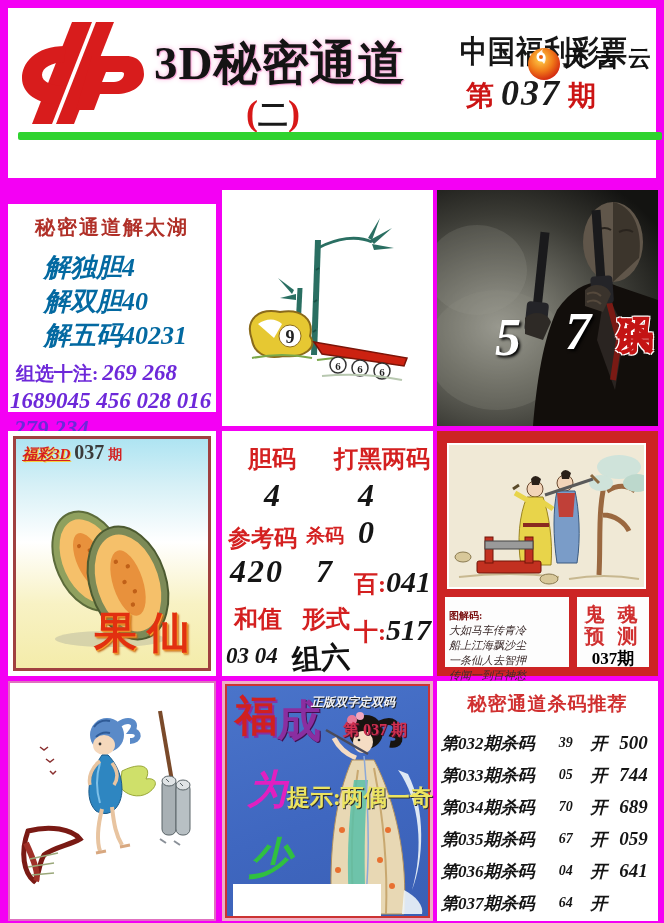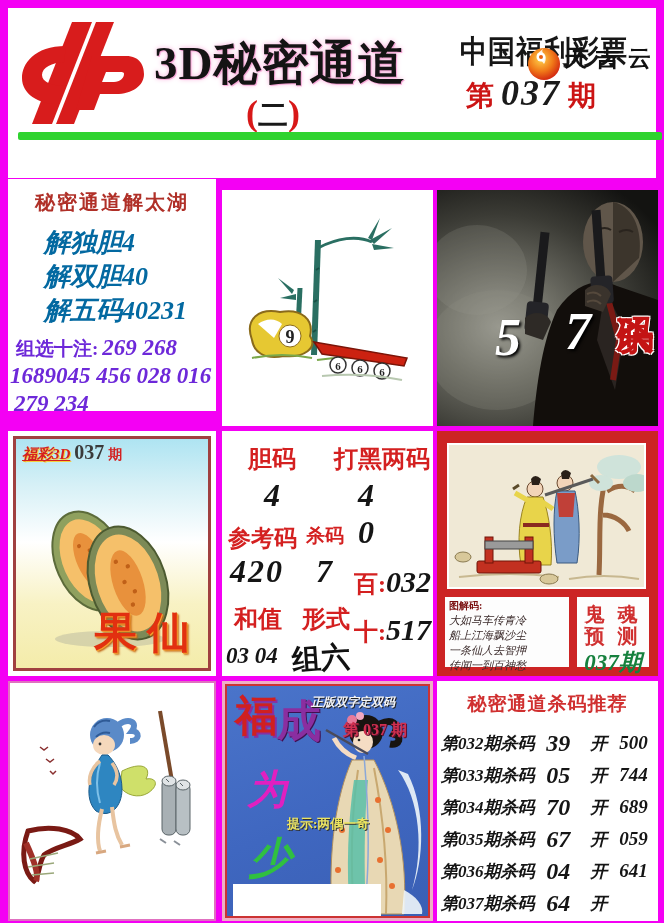--- a/index.html
+++ b/index.html
@@ -20,21 +20,21 @@
   .issue-line .num { color:#1a1a1a; font-size:36px; font-style:italic; letter-spacing:2px; }
   .green-bar { left:10px; top:124px; width:644px; height:8px; background:#2fd32f; border-radius:2px; }
   .watermark { left:524px; top:1px; display:flex; align-items:flex-start; z-index:6;margin-top:42px; }
   .watermark .wm-text { font-size:23px; color:#111; letter-spacing:9px; font-weight:bold;
                         font-family:"Liberation Serif",serif; }
 
   
   .panel { position:absolute; background:#fff; }
 
   
-  .pA { left:8px; top:179px; width:208px; height:232px; }
+  .pA { left:8px; top:204px; width:208px; height:208px; }
   .pA .t { width:100%; text-align:center; top:10px; font-size:20px; font-weight:bold; color:#b03028; letter-spacing:2px; }
   .pA .ln { left:36px; font-size:26px; font-weight:bold; color:#0369a1; font-style:italic; }
   .pA .zx { font-weight:bold; color:#6d28d9; }
   .zx-label { font-size:19px; }
   .zx-num { font-size:23px; font-style:italic; }
 
   
   .pB { left:222px; top:190px; width:211px; height:236px; }
 
   
@@ -56,51 +56,51 @@
                    text-shadow:1px 1px 0 #f5a030, 2px 2px 2px #c06010; letter-spacing:10px; }
 
   
   .pE { left:222px; top:431px; width:211px; height:245px; }
   .rlab { color:#d42020; font-weight:bold; }
   .blackv { color:#151515; font-weight:bold; font-style:italic; }
 
   
   .pF { left:437px; top:431px; width:221px; height:245px; background:#cc2424; }
   .comic-box { left:10px; top:12px; width:199px; height:146px; background:#f0e9d6; border:2px solid #ffffff; }
-  .poem-box { left:8px; top:166px; width:124px; height:70px; background:#fdfdfd; padding:2px 4px; }
+  .poem-box { left:8px; top:166px; width:124px; height:70px; background:#fdfdfd; padding:12px 4px; }
   .poem-title { font-size:10px; font-weight:bold; color:#7a1010; }
   .poem-line { font-size:11px; color:#3a2a2a; font-style:italic; line-height:1.35; white-space:nowrap; }
   .ghost-box { left:140px; top:166px; width:72px; height:70px; background:#fdfdfd; text-align:center; }
   .ghost-line { font-size:20px; font-weight:bold; color:#d03030; line-height:1.1; letter-spacing:4px; }
-  .ghost-issue { font-size:23px; font-weight:bold; font-style:italic; color:#15803d; }
+  .ghost-issue { font-size:17px; font-weight:bold; color:#000000; }
 
   
   .pG { left:8px; top:681px; width:208px; height:240px; border:2px solid #e070c0; }
 
   
   .pH { left:222px; top:681px; width:211px; height:240px;
         background:linear-gradient(160deg,#4a74ca 0%,#3f67c0 55%,#3a5fb4 100%);
         border:3px solid #eeb0c4; box-shadow:inset 0 0 0 2px #cc3333; }
   .fu { left:10px; top:4px; font-size:42px; font-weight:bold; color:#d02020; text-shadow:2px 2px 0 #8a2ea0; }
   .cheng { left:52px; top:8px; font-size:44px; font-weight:bold; color:#8a2ea0; text-shadow:1px 1px 0 #401050; }
   .banner { left:86px; top:10px; font-size:12px; font-weight:bold; font-style:italic; color:#f4f4f4;
             text-shadow:1px 1px 0 #222; white-space:nowrap; }
   .h-issue { left:118px; top:36px; font-size:16px; font-weight:bold; color:#d03050; text-shadow:1px 1px 0 #601030; }
   .wei { left:22px; top:78px; font-size:40px; font-weight:bold; font-style:italic; color:#e020c0; }
   .shao { left:24px; top:146px; font-size:42px; font-weight:bold; font-style:italic; color:#30c040; }
-  .hint { left:62px; top:98px; font-size:13px; font-weight:bold; color:#ece460; text-shadow:1px 1px 0 #303030; white-space:nowrap;margin-top:33px; }
+  .hint { left:62px; top:98px; font-size:23px; font-weight:bold; color:#ece460; text-shadow:1px 1px 0 #303030; white-space:nowrap; }
   .h-white-box { left:8px; top:200px; width:148px; height:32px; background:#fff; }
 
   
   .pI { left:437px; top:681px; width:221px; height:240px; }
   .pI .t { width:100%; text-align:center; top:10px; font-size:19px; font-weight:bold; color:#d03030; letter-spacing:1px; }
   .sh-rows { left:4px; top:46px; width:214px; }
   .sh-row { display:flex; height:32px; align-items:center; font-weight:bold; font-style:italic; color:#151515; }
   .sh-label { width:112px; font-size:17px; }
-  .sh-kill { width:42px; font-size:24px; }
+  .sh-kill { width:42px; font-size:14px; text-align:center; }
   .sh-open { width:28px; font-size:17px; text-align:center; }
   .sh-result { width:46px; font-size:19px; text-align:center; }
 </style>
 </head>
 <body>
 
 <div id="stage">
 
   <div class="abs header-box">
     <svg class="abs" style="left:6px;top:12px" width="130" height="106" viewBox="0 0 130 106">
@@ -255,21 +255,21 @@
     <div class="abs rlab" style="left:26px;top:12px;font-size:24px">胆码</div>
     <div class="abs rlab" style="left:112px;top:12px;font-size:24px">打黑两码</div>
     <div class="abs blackv" style="left:42px;top:46px;font-size:32px">4</div>
     <div class="abs blackv" style="left:136px;top:46px;font-size:32px;letter-spacing:14px">4 0</div>
 
     <div class="abs rlab" style="left:6px;top:92px;font-size:23px">参考码</div>
     <div class="abs rlab" style="left:84px;top:92px;font-size:19px">杀码</div>
     <div class="abs blackv" style="left:8px;top:122px;font-size:32px;letter-spacing:2px">420</div>
     <div class="abs blackv" style="left:94px;top:122px;font-size:32px">7</div>
     <div class="abs" style="left:132px;top:134px">
-      <span class="rlab" style="font-size:24px">百:</span><span class="blackv" style="font-size:30px">032</span>
+      <span class="rlab" style="font-size:24px">百:</span><span class="blackv" style="font-size:30px">041</span>
     </div>
 
     <div class="abs rlab" style="left:12px;top:172px;font-size:24px">和值</div>
     <div class="abs rlab" style="left:80px;top:172px;font-size:24px">形式</div>
     <div class="abs" style="left:132px;top:182px">
       <span class="rlab" style="font-size:24px">十:</span><span class="blackv" style="font-size:30px">517</span>
     </div>
 
     <div class="abs blackv" style="left:4px;top:212px;font-size:23px">03 04</div>
     <div class="abs" style="left:70px;top:208px;font-size:29px;font-weight:bold;color:#111;transform:rotate(-4deg)">组六</div>

